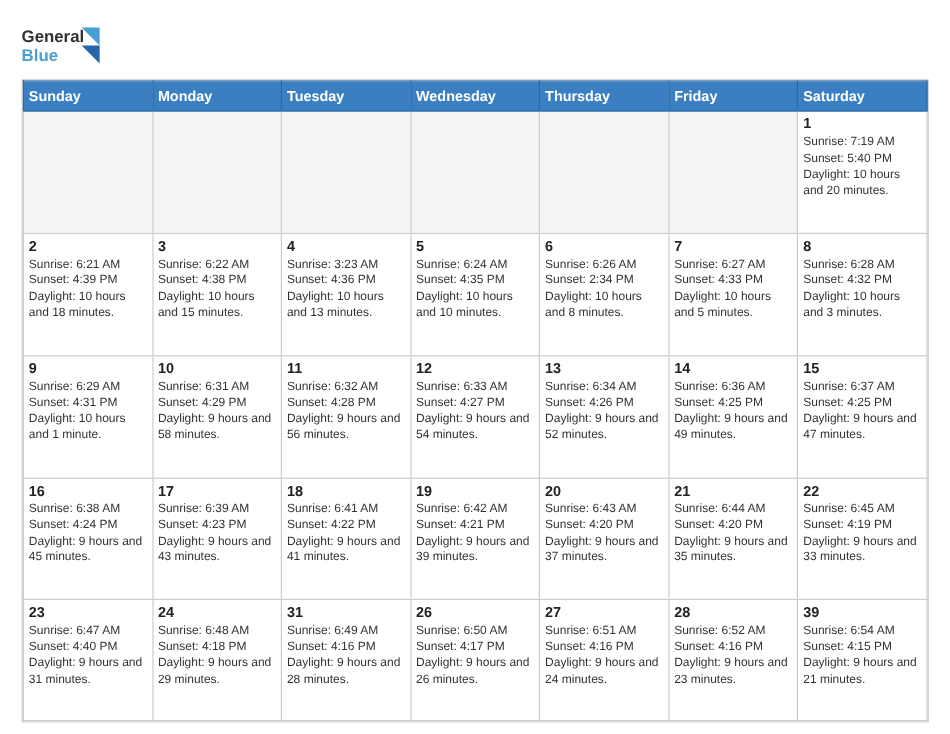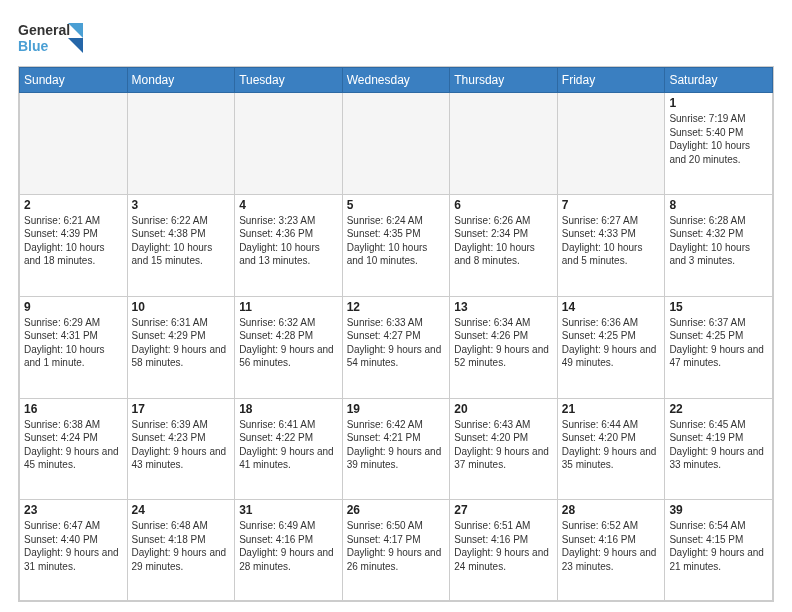--- a/index.html
+++ b/index.html
@@ -50,21 +50,21 @@
     }
     table {
       width: 100%;
       border-collapse: collapse;
       flex: 1;
     }
     thead tr th {
       background: #3a7fc1;
       color: #fff;
       font-size: 12px;
-      font-weight: normal;
+      font-weight: bold;
       padding: 5px 4px;
       text-align: left;
       border: 1px solid #2d69a3;
     }
     tbody tr td {
       border: 1px solid #ccc;
       vertical-align: top;
       padding: 3px 4px;
       font-size: 9.5px;
       color: #333;

